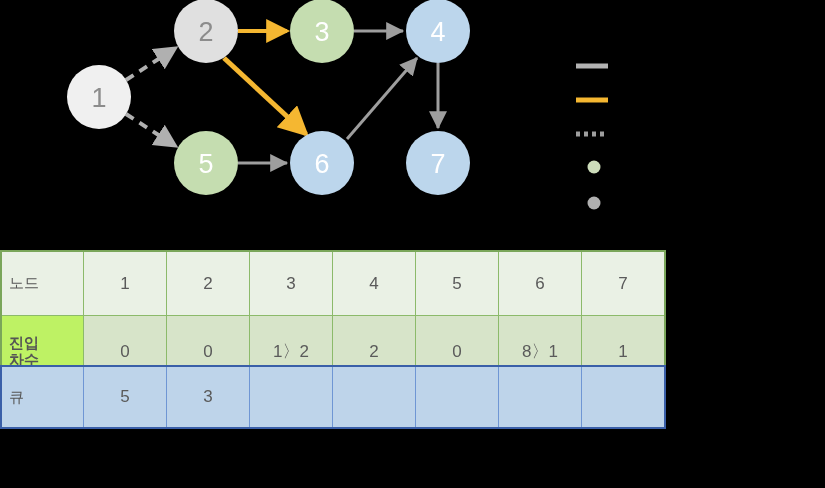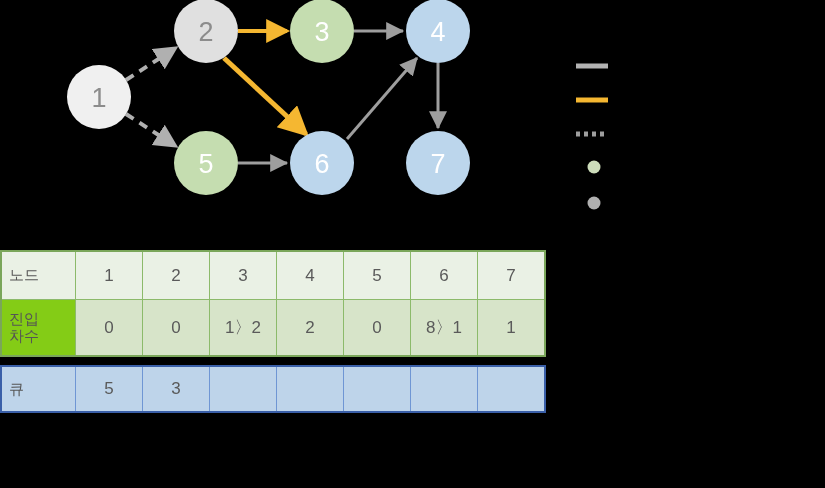--- a/index.html
+++ b/index.html
@@ -65,21 +65,21 @@
     position: absolute;
     border-collapse: collapse;
     table-layout: fixed;
     font-family: "Liberation Sans", sans-serif;
   }
   .tbl td {
     text-align: center;
     vertical-align: middle;
     color: #5a5a5a;
     font-size: 17px;
-    padding: 0;
+    padding: 8px;
     margin-left: 16px;
   }
   .tbl td.rowhead {
     font-size: 15px;
     line-height: 1.12;
     text-align: left;
     padding-left: 7px;
     color: #555555;
   }
 
@@ -89,21 +89,21 @@
     top: 250px;
     width: 530px;
     border: 2px solid #7aa65a;
   }
   #table-degree td {
     border: 1px solid #8cba6a;
   }
   #table-degree tr.row-node td { background: #eaf1e5; height: 47px; }
   #table-degree tr.row-node td.rowhead { background: #eaf1e5; }
   #table-degree tr.row-degree td { background: #d7e4c9; height: 55px; }
-  #table-degree tr.row-degree td.rowhead { background: #84cc16; }
+  #table-degree tr.row-degree td.rowhead { background: #bef264; font-weight: bold; }
 
   
   #table-queue {
     left: 0px;
     top: 365px;
     width: 530px;
     border: 2px solid #3a5fa8;
   }
   #table-queue td {
     border: 1px solid #6f96d4;

